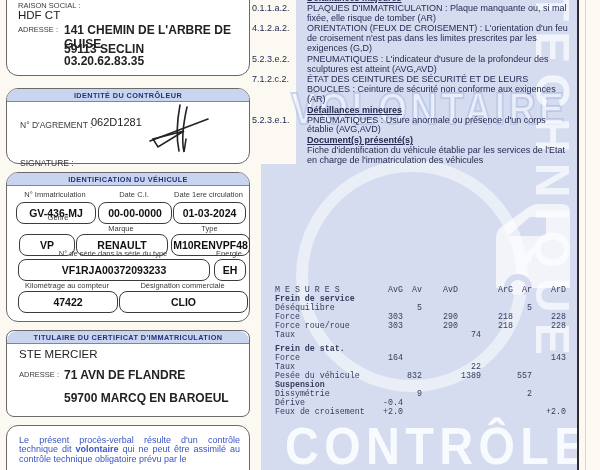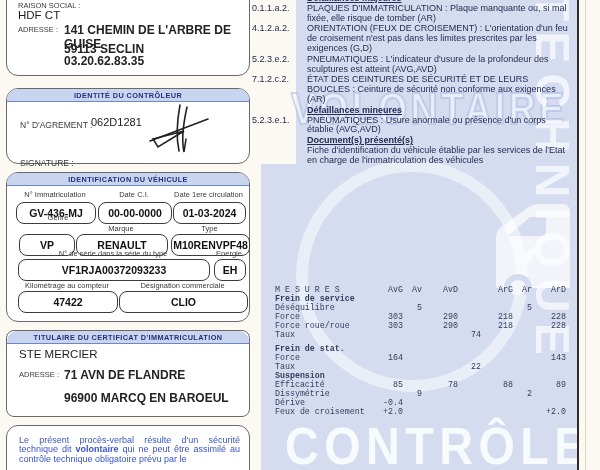--- a/index.html
+++ b/index.html
@@ -152,28 +152,27 @@
         <div class="m-row">
           <span class="m-label">Force</span>
           <span class="m-val" style="left: 96px; width: 32px;">164</span>
           <span class="m-val" style="left: 263px; width: 28px;">143</span>
         </div>
         <div class="m-row">
           <span class="m-label">Taux</span>
           <span class="m-val" style="left: 184px; width: 22px;">22</span>
         </div>
         <div class="m-row">
+          <span class="m-label">Pesée du véhicule</span>
+          <span class="m-val" style="left: 129px; width: 18px;">832</span>
+          <span class="m-val" style="left: 184px; width: 22px;">1389</span>
+          <span class="m-val" style="left: 241px; width: 16px;">557</span>
+        </div>
+        <div class="m-row">
           <span class="m-label sec">Suspension</span>
-        </div>
-        <div class="m-row">
-          <span class="m-label">Efficacité</span>
-          <span class="m-val" style="left: 96px; width: 32px;">85</span>
-          <span class="m-val" style="left: 153px; width: 30px;">78</span>
-          <span class="m-val" style="left: 212px; width: 26px;">88</span>
-          <span class="m-val" style="left: 263px; width: 28px;">89</span>
         </div>
         <div class="m-row">
           <span class="m-label">Dissymétrie</span>
           <span class="m-val" style="left: 129px; width: 18px;">9</span>
           <span class="m-val" style="left: 241px; width: 16px;">2</span>
         </div>
         <div class="m-row">
           <span class="m-label">Dérive</span>
           <span class="m-val" style="left: 96px; width: 32px;">-0.4</span>
         </div>
@@ -237,20 +236,20 @@
     <div class="fbox" style="left:112px;top:118px;width:127px;">CLIO</div>
   </div>
 
   <div class="lbox" style="top:330px;height:85px;border-radius:8px;">
     <div class="hdr-bar">
       <span>TITULAIRE DU CERTIFICAT D'IMMATRICULATION</span>
     </div>
     <div class="bigval" style="left:12px;top:17px;text-align:center;">STE MERCIER</div>
     <div class="slabel" style="left:12px;top:39px;">ADRESSE :</div>
     <div class="mval" style="left:57px;top:37px;">71 AVN DE FLANDRE</div>
-    <div class="mval" style="left:57px;top:60px;">96900 MARCQ EN BAROEUL</div>
+    <div class="mval" style="left:57px;top:60px;">59700 MARCQ EN BAROEUL</div>
   </div>
 
   <div class="lbox" style="top:425px;height:60px;">
-    <div class="note-text"><span>Le présent procès-verbal résulte d'un sécurité technique dit </span><b>volontaire</b><span> qui ne peut être assimilé au contrôle technique obligatoire prévu par le</span></div>
+    <div class="note-text"><span>Le présent procès-verbal résulte d'un contrôle technique dit </span><b>volontaire</b><span> qui ne peut être assimilé au contrôle technique obligatoire prévu par le</span></div>
   </div>
 
 </div>
 
 </body></html>

